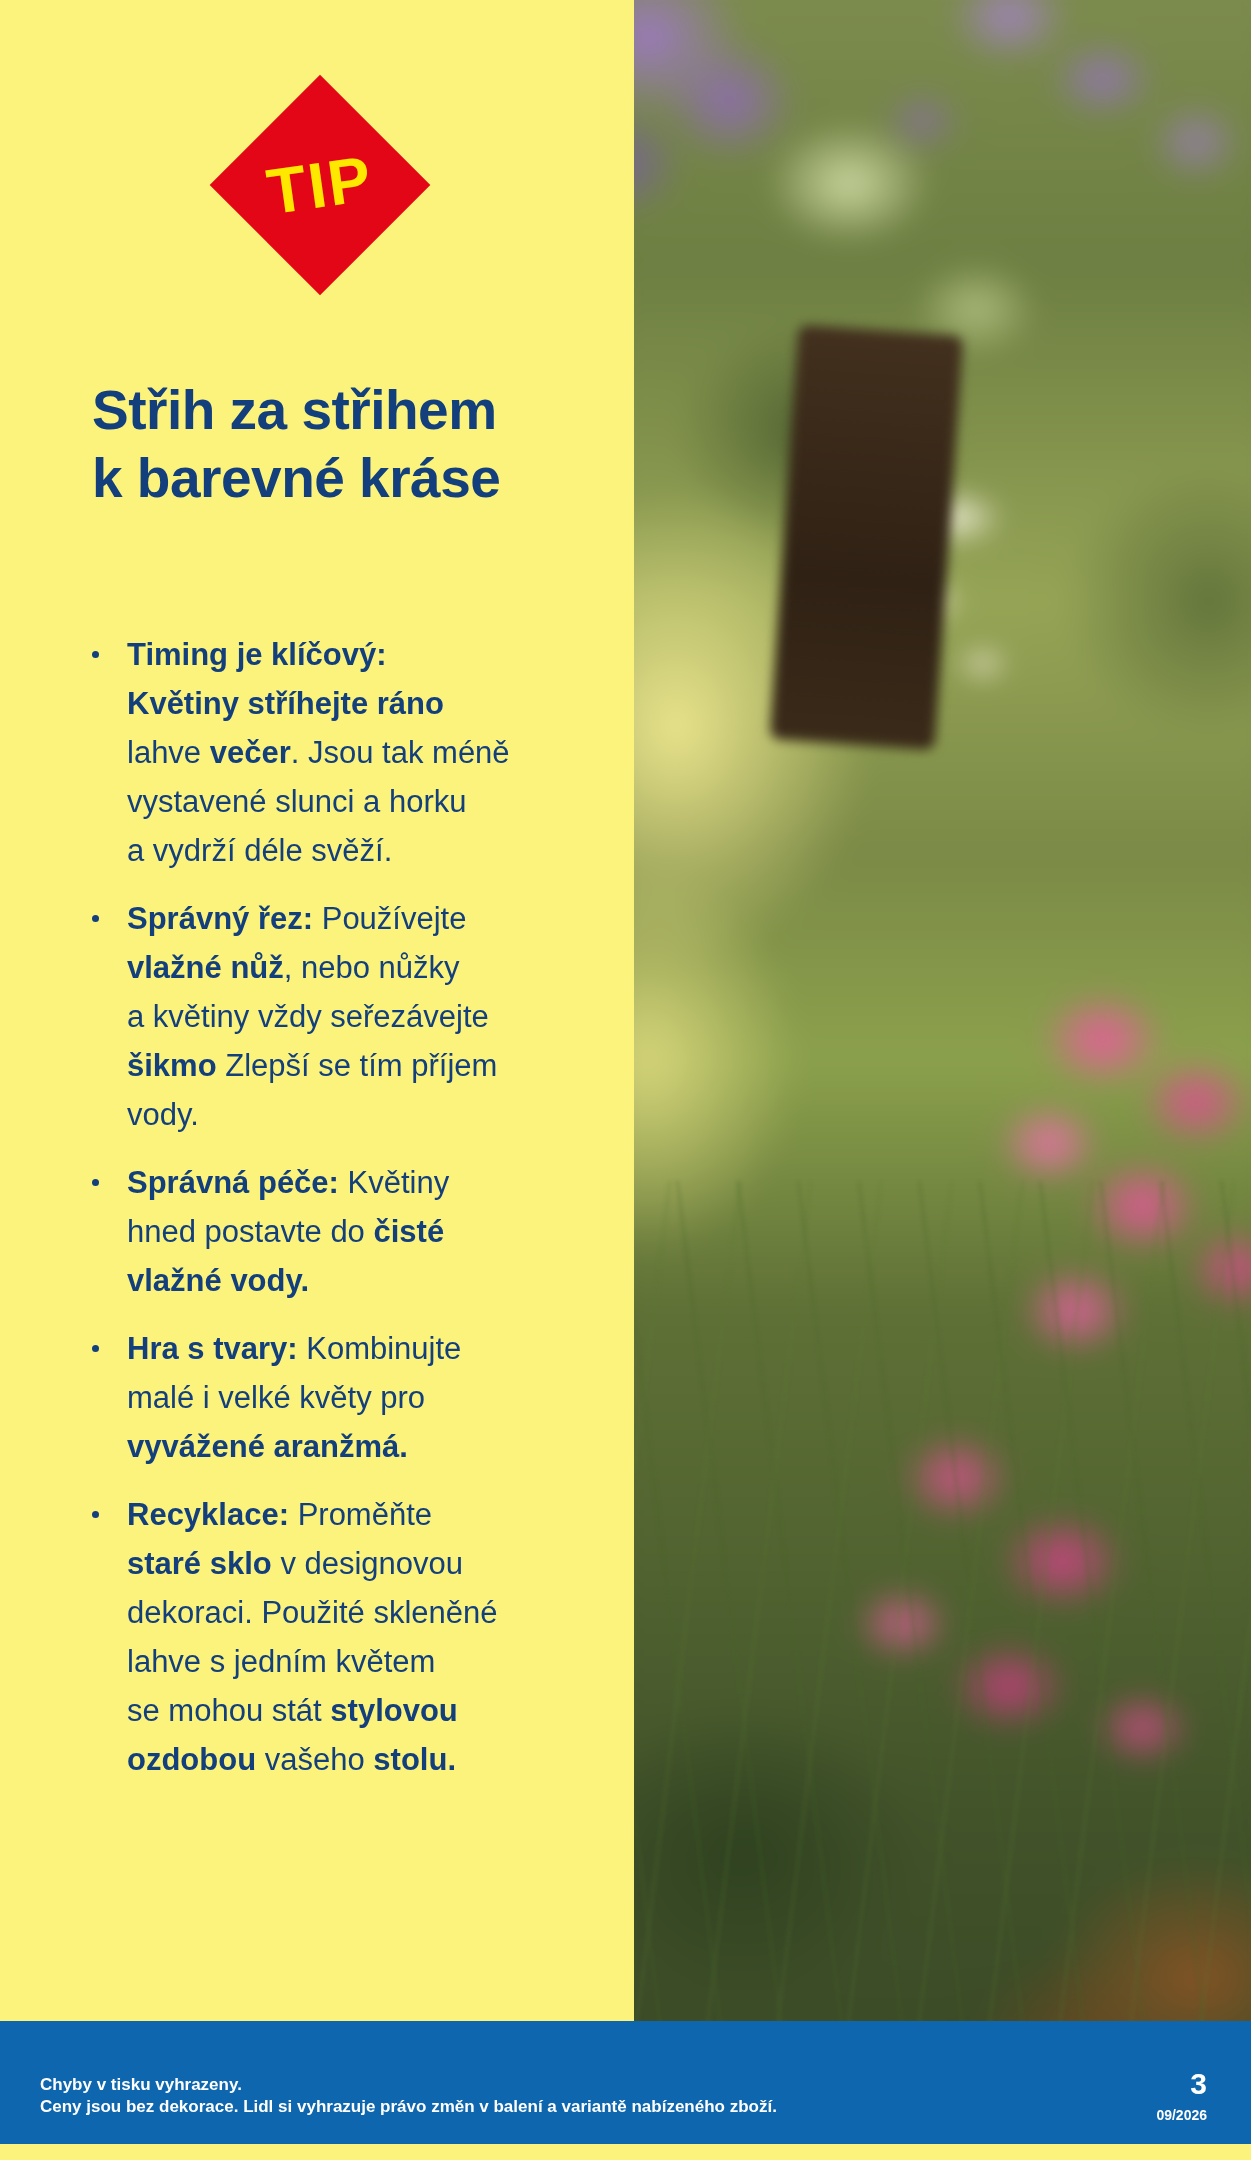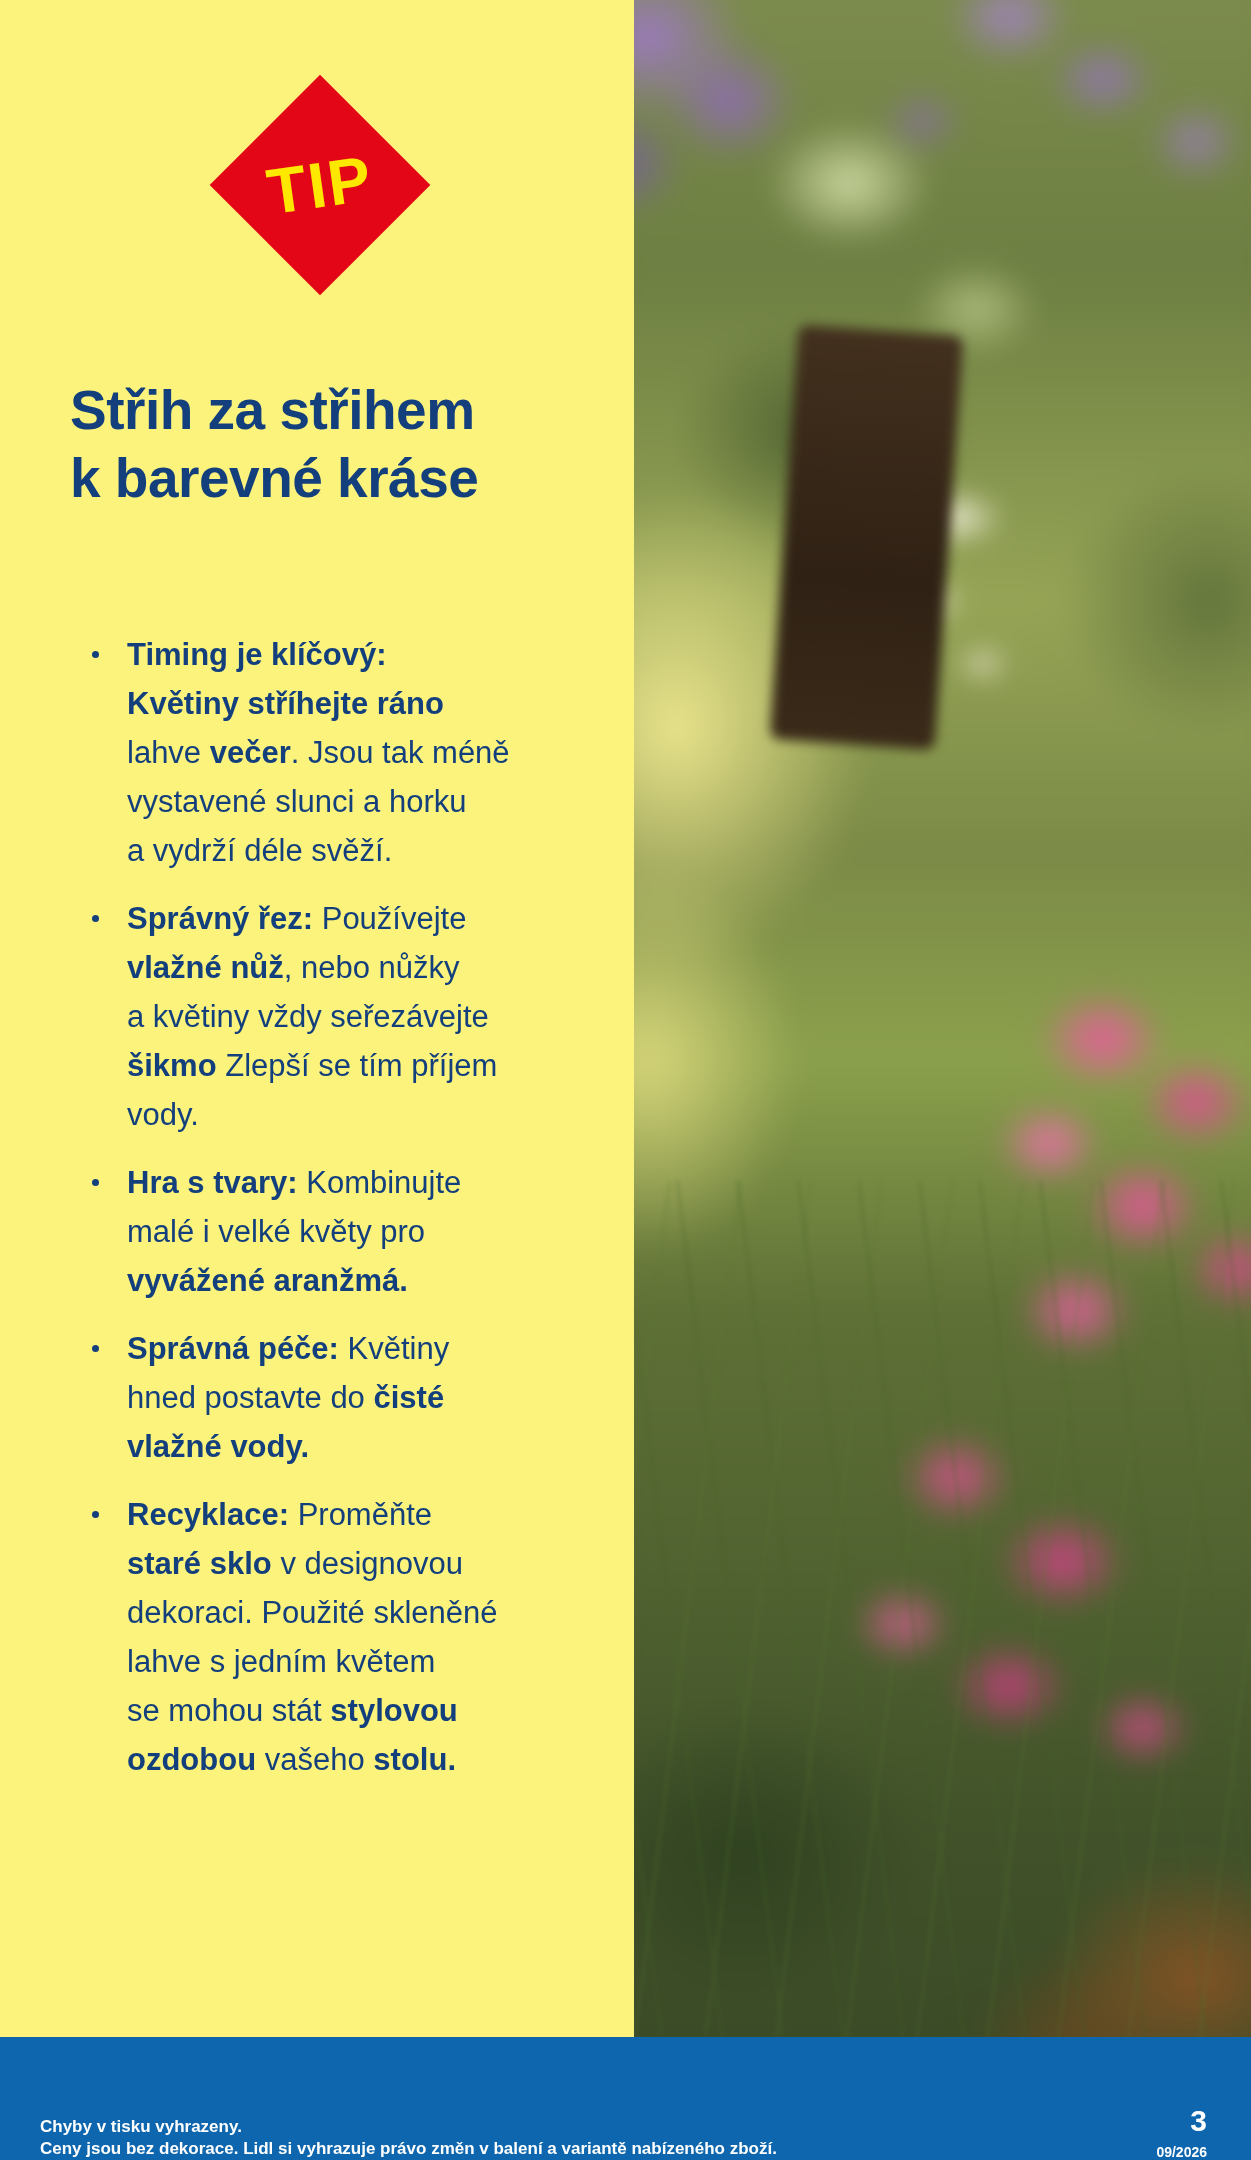--- a/index.html
+++ b/index.html
@@ -9,21 +9,21 @@
   
   .content-panel{position:absolute;left:0;top:0;width:634px;height:2037px;background:#FBF37C;}
 
   
   .tip-logo{position:absolute;left:210px;top:75px;width:220px;height:220px;}
   .tip-diamond{position:absolute;left:32px;top:32px;width:156px;height:156px;background:#E30617;transform:rotate(45deg);}
   .tip-text{position:absolute;left:0;top:0;width:220px;height:220px;display:flex;align-items:center;justify-content:center;
     transform:rotate(-8deg);font-size:64px;font-weight:800;letter-spacing:2px;color:#FFE800;}
 
   
-  .heading{position:absolute;left:70px;top:376px;margin:0;font-size:55px;line-height:68px;font-weight:700;color:#143F7D;letter-spacing:-.5px;}
+  .heading{position:absolute;left:92px;top:376px;margin:0;font-size:55px;line-height:68px;font-weight:700;color:#143F7D;letter-spacing:-.5px;}
 
   
   .tips{position:absolute;left:90px;top:618px;width:540px;margin:0;padding:0;list-style:none;}
   .tips li{position:relative;padding-left:37px;margin:12px 0 19px 0;font-size:31px;line-height:49px;color:#143F7D;white-space:pre-wrap;}
   .tips li .dot{position:absolute;left:2px;top:21px;width:7px;height:7px;border-radius:50%;background:#143F7D;}
   .tips li .b{font-weight:700;}
 
   
   .photo{position:absolute;left:634px;top:0;width:617px;height:2037px;overflow:hidden;background:#6f7f45;}
   .photo-blur{position:absolute;left:-25px;top:-25px;right:-25px;bottom:-25px;filter:blur(13px);
@@ -61,22 +61,22 @@
       linear-gradient(180deg,#7d8c4e 0%,#6d7f42 14%,#95a455 30%,#7b8a46 42%,#8ba04c 52%,#5f7036 64%,#516330 76%,#42532a 88%,#3a4a26 100%);
   }
   .fence{position:absolute;left:150px;top:330px;width:165px;height:415px;background:linear-gradient(180deg,#43301e 0%,#2f2114 60%,#3a2a19 100%);
     transform:rotate(4deg);filter:blur(6px);border-radius:10px;}
   .stems{position:absolute;left:0;top:58%;width:100%;height:42%;filter:blur(2px);opacity:.8;
     background:
       repeating-linear-gradient(83deg, transparent 0 26px, rgba(70,100,40,.35) 26px 29px, transparent 29px 60px),
       repeating-linear-gradient(97deg, transparent 0 34px, rgba(90,120,50,.3) 34px 37px, transparent 37px 70px);}
 
   
-  .footer{position:absolute;left:0;bottom:0;width:1251px;height:123px;background:#0E67AE;box-sizing:border-box;
-    display:flex;justify-content:space-between;align-items:flex-end;padding:27px 44px 0 40px;color:#FFFFFF;}
+  .footer{position:absolute;left:0;bottom:16px;width:1251px;height:123px;background:#0E67AE;box-sizing:border-box;
+    display:flex;justify-content:space-between;align-items:center;padding:27px 44px 0 40px;color:#FFFFFF;}
   .legal{font-size:17px;line-height:22px;font-weight:700;}
   .page-meta{text-align:right;}
   .page-number{font-size:30px;font-weight:700;line-height:30px;}
   .issue{font-size:14px;font-weight:600;margin-top:8px;}
 </style>
 </head>
 <body>
 
 <div class="page">
 
@@ -93,26 +93,26 @@
         <li><span class="dot"></span><span class="b">Timing je klíčový:
 Květiny stříhejte ráno
 </span><span>lahve </span><span class="b">večer</span><span>. Jsou tak méně
 vystavené slunci a horku
 a vydrží déle svěží.</span></li>
         <li><span class="dot"></span><span class="b">Správný řez: </span><span>Používejte
 </span><span class="b">vlažné nůž</span><span>, nebo nůžky
 a květiny vždy seřezávejte
 </span><span class="b">šikmo</span><span> Zlepší se tím příjem
 vody.</span></li>
+        <li><span class="dot"></span><span class="b">Správná péče: </span><span>Květiny
+hned postavte do </span><span class="b">čisté
+vlažné vody.</span></li>
         <li><span class="dot"></span><span class="b">Hra s tvary: </span><span>Kombinujte
 malé i velké květy pro
 </span><span class="b">vyvážené aranžmá.</span></li>
-        <li><span class="dot"></span><span class="b">Správná péče: </span><span>Květiny
-hned postavte do </span><span class="b">čisté
-vlažné vody.</span></li>
         <li><span class="dot"></span><span class="b">Recyklace: </span><span>Proměňte
 </span><span class="b">staré sklo</span><span> v designovou
 dekoraci. Použité skleněné
 lahve s jedním květem
 se mohou stát </span><span class="b">stylovou
 ozdobou</span><span> vašeho </span><span class="b">stolu.</span></li>
       </ul>
 
   </div>
 

